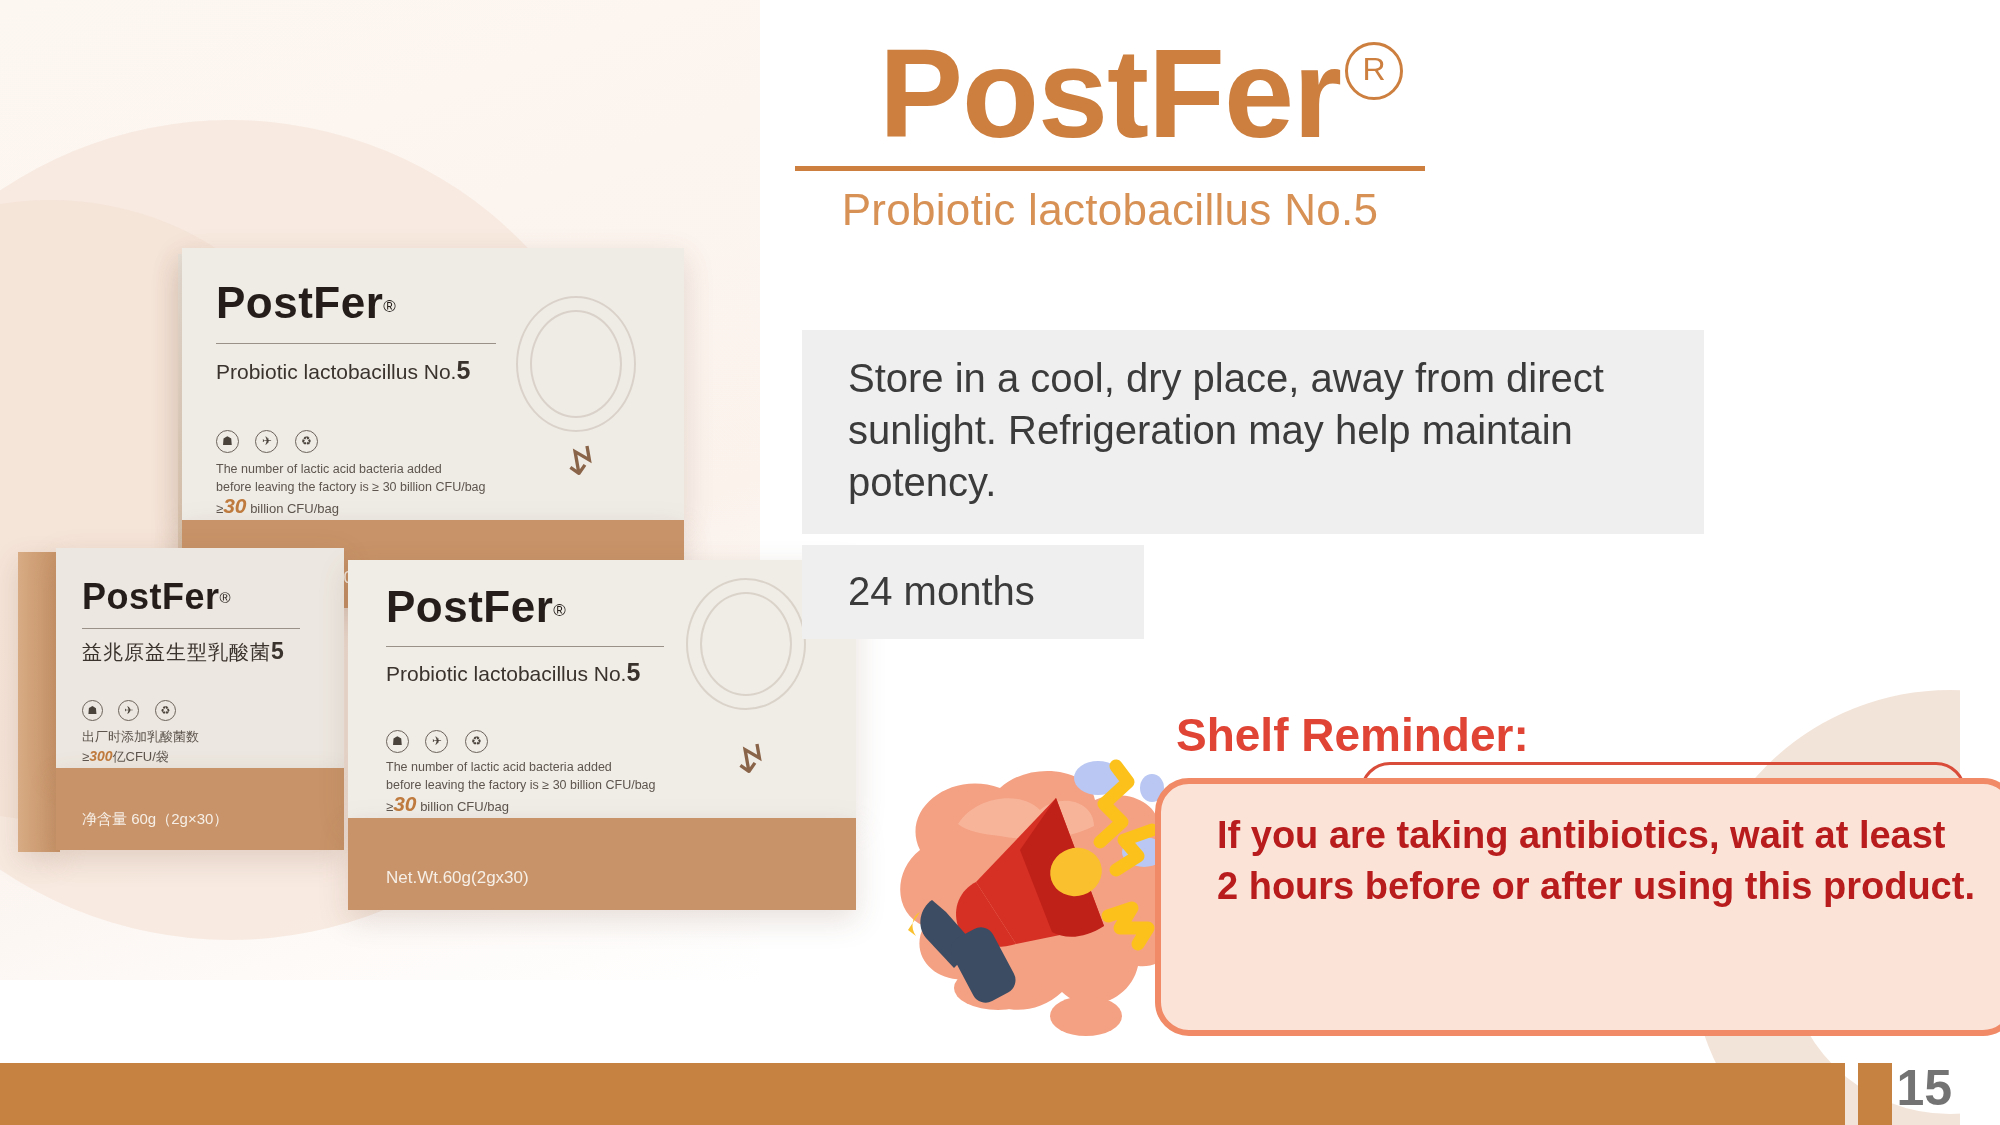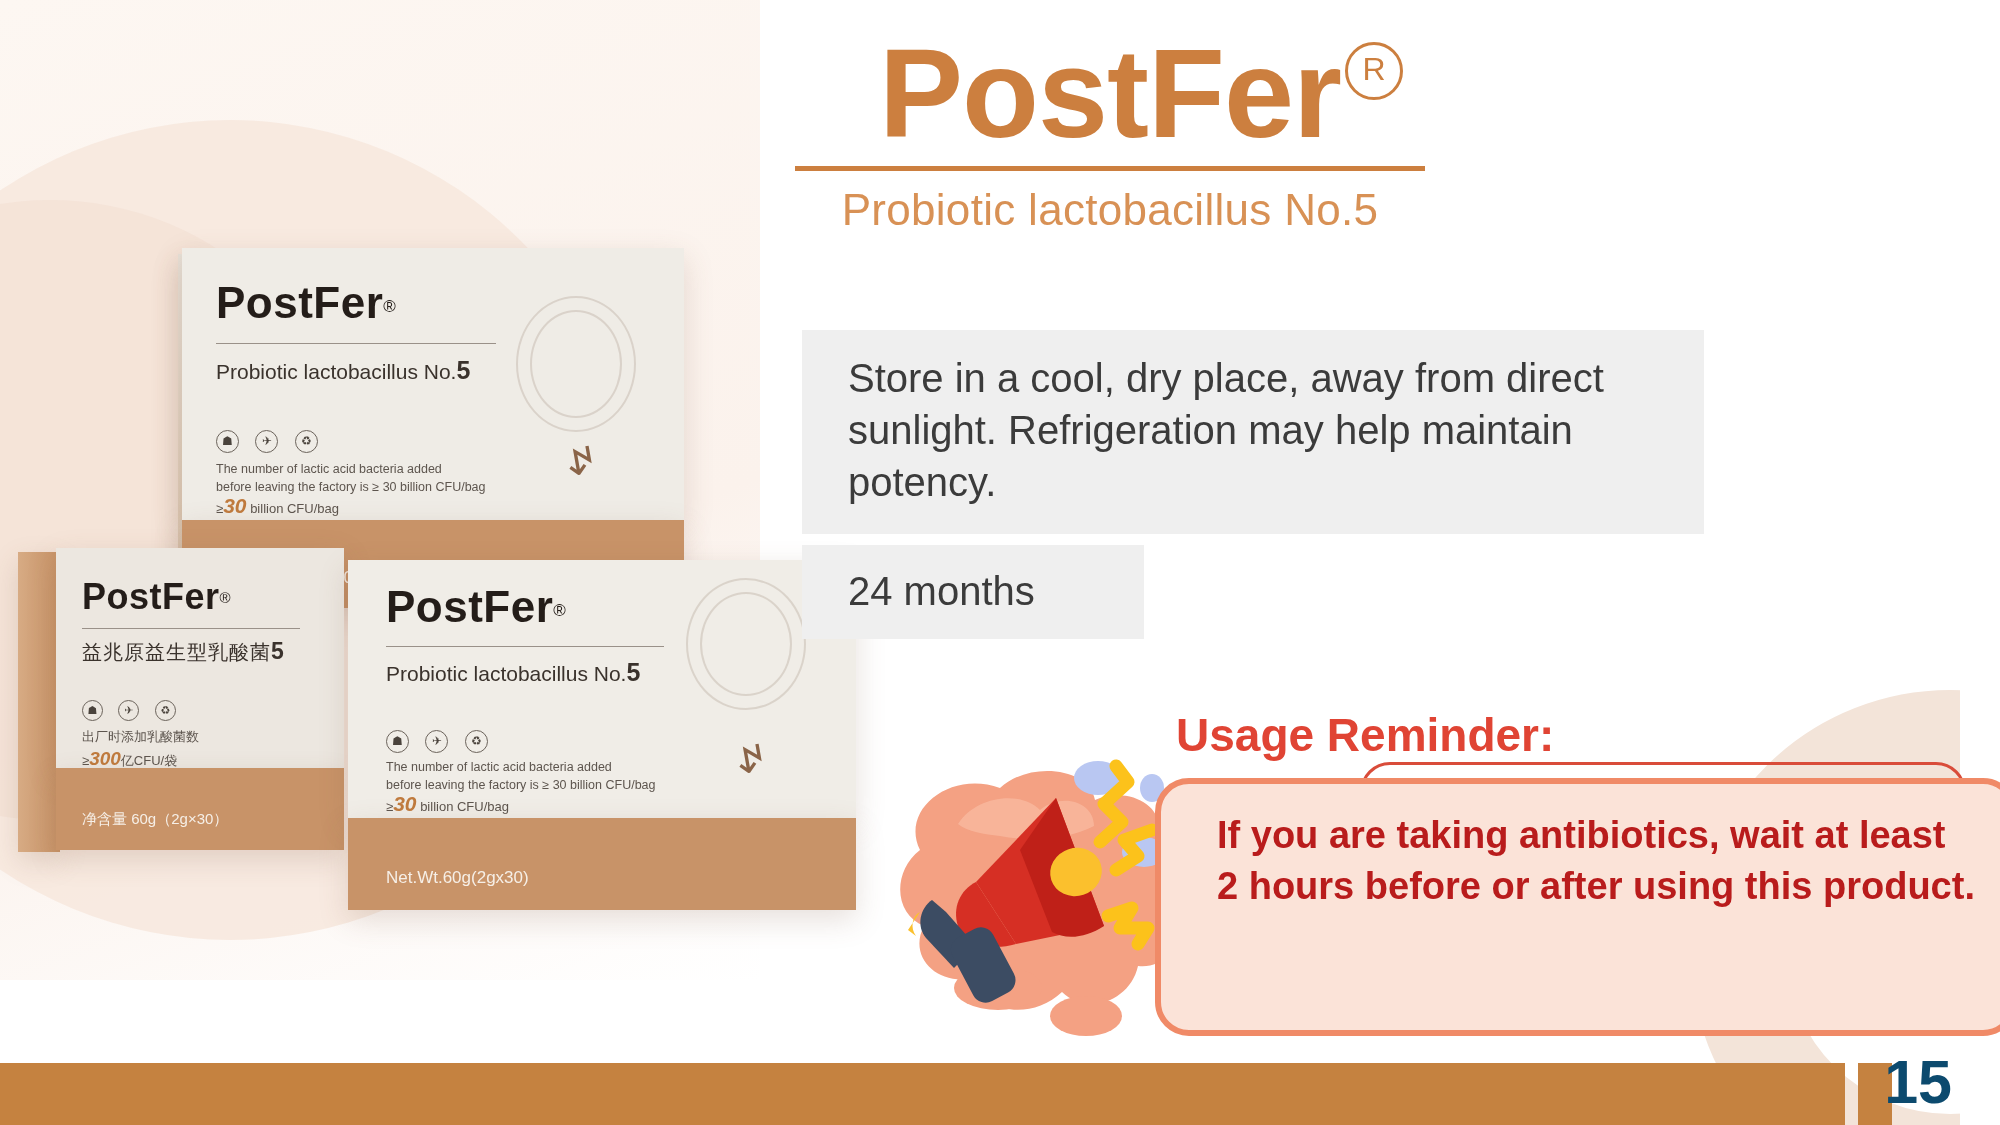--- a/index.html
+++ b/index.html
@@ -64,21 +64,21 @@
   .bx-cfu{color:#5d554e;}
   .bx-cfu b{color:#c07b3e;font-weight:bold;font-style:italic;}
   .bx-net{color:#f6efe7;}
   .icon-circ{display:inline-block;border:1px solid #6b635b;border-radius:50%;text-align:center;color:#4a433c;}
   .emboss{position:absolute;border:2px solid rgba(200,190,178,.55);border-radius:50%;}
   .nose{position:absolute;color:#8a6448;}
 
   
   .footer-bar{position:absolute;left:0;bottom:0;width:1845px;height:62px;background:#c58240;}
   .footer-tab{position:absolute;left:1858px;bottom:0;width:34px;height:62px;background:#c58240;}
-  .page-num{position:absolute;right:48px;bottom:8px;font-size:61px;font-weight:bold;color:#0c4a6e;margin-top:12px;}
+  .page-num{position:absolute;right:48px;bottom:8px;font-size:50px;font-weight:bold;color:#737373;margin-top:12px;}
 </style>
 </head>
 <body>
 
 <div class="slide">
 
   <div class="bg-wash"></div>
   <div class="bg-circle"></div>
   <div class="bg-circle2"></div>
   <div class="bg-arc"></div>
@@ -130,21 +130,21 @@
         <div class="bx-sub" style="position:absolute;left:26px;top:90px;font-size:20px;letter-spacing:1px;">
           <span>益兆原益生型乳酸菌</span><b style="font-size:23px;">5</b>
         </div>
         <div style="position:absolute;left:26px;top:152px;">
           <span class="icon-circ" style="width:19px;height:19px;line-height:19px;font-size:11px;">☗</span>
           <span class="icon-circ" style="width:19px;height:19px;line-height:19px;font-size:11px;margin-left:11px;">✈</span>
           <span class="icon-circ" style="width:19px;height:19px;line-height:19px;font-size:11px;margin-left:11px;">♻</span>
         </div>
         <div class="bx-small" style="position:absolute;left:26px;top:180px;font-size:13px;">出厂时添加乳酸菌数</div>
         <div class="bx-cfu" style="position:absolute;left:26px;top:200px;font-size:13px;">
-          <span>≥</span><b style="font-size:19px;">300</b><span>亿CFU/袋</span>
+          <span>≥</span><b style="font-size:14px;">300</b><span>亿CFU/袋</span>
         </div>
       </div>
       <div class="box box-bot" style="left:56px;top:508px;width:288px;height:82px;">
         <div class="bx-net" style="position:absolute;left:26px;top:42px;font-size:15px;">净含量 60g（2g×30）</div>
       </div>
     </div>
 
     <div>
       <div class="box box-top" style="left:348px;top:300px;width:508px;height:258px;background:#f0ede7;">
         <div class="emboss" style="left:338px;top:18px;width:116px;height:128px;"></div>
@@ -218,21 +218,21 @@
       <path d="M176 68 L224 196 L136 214 L96 152 Z" fill="#d62f24"></path>
       <path d="M176 68 L224 196 C206 208 186 210 172 202 L140 120 Z" fill="#bf2018"></path>
       <path d="M96 152 L136 214 C108 222 84 212 78 196 C72 178 80 160 96 152 Z" fill="#d62f24"></path>
       <ellipse cx="196" cy="142" rx="26" ry="24" fill="#fbc02d" transform="rotate(-18 196 142)"></ellipse>
       <path d="M52 170 C40 178 36 196 46 208 L74 238 L96 216 L66 182 Z" fill="#3c4c63"></path>
       <rect x="66" y="214" width="46" height="72" rx="14" fill="#3c4c63" transform="rotate(-28 66 214)"></rect>
       <path d="M40 182 C32 186 30 198 36 206 L28 200 Z" fill="#fbc02d"></path>
     </g>
   </svg>
 
-  <div class="reminder-title">Usage Reminder:</div>
+  <div class="reminder-title">Shelf Reminder:</div>
   <div class="reminder-outline"></div>
   <div class="reminder-card">
     <div class="reminder-text">If you are taking antibiotics, wait at least 2 hours before or after using this product.</div>
   </div>
 
   <div class="footer-bar"></div>
   <div class="footer-tab"></div>
   <div class="page-num">15</div>
 
 </div>

